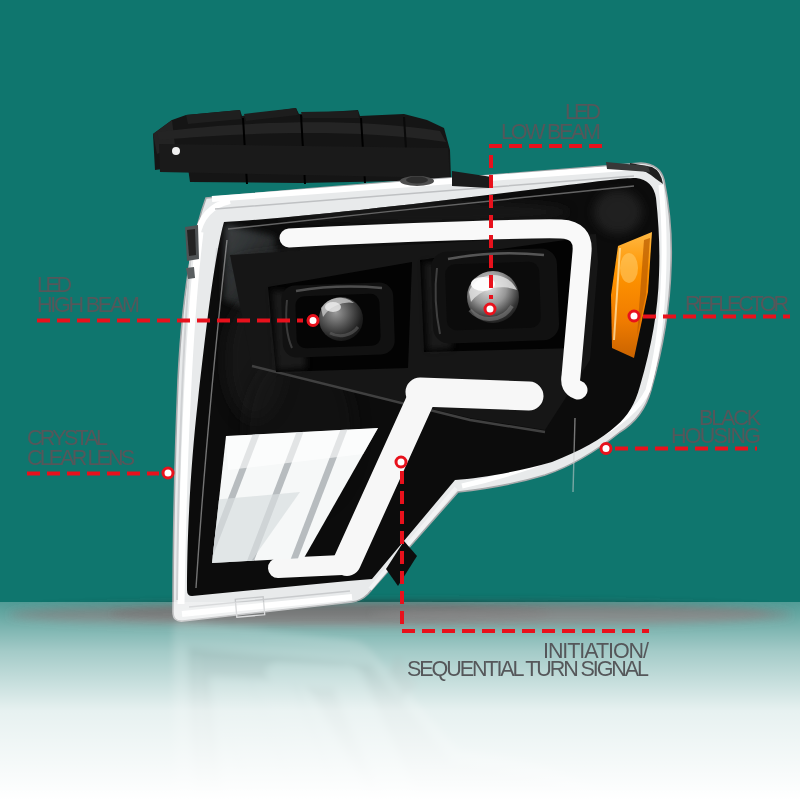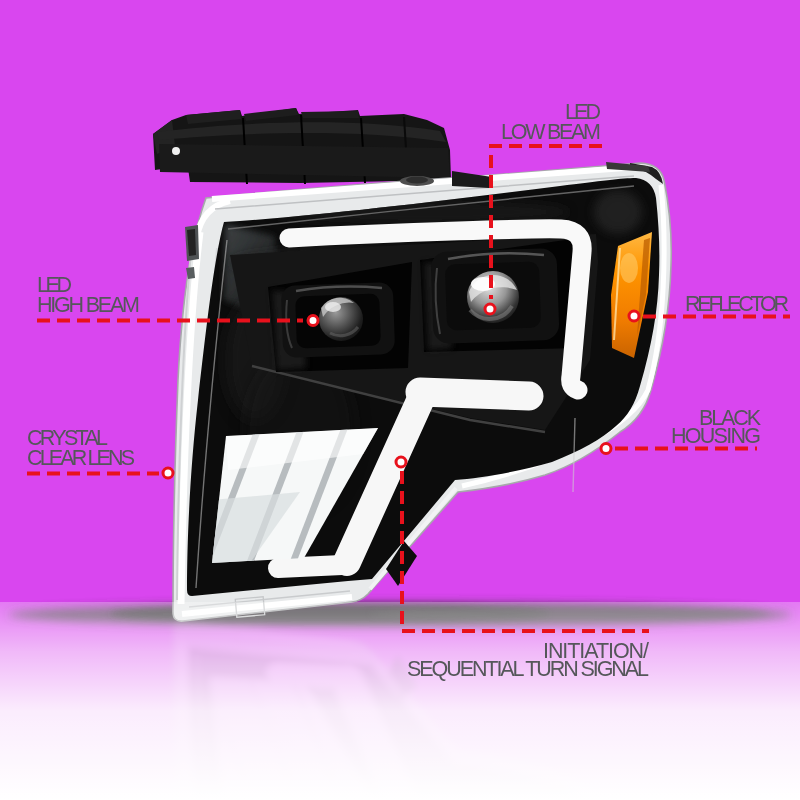--- a/index.html
+++ b/index.html
@@ -1,16 +1,16 @@
 <!DOCTYPE html>
 <html><head>
 <meta charset="utf-8">
 <style>
   html,body{margin:0;padding:0;background:#ffffff;}
-  #stage{width:800px;height:800px;position:relative;overflow:hidden;background:#d946ef;}
+  #stage{width:800px;height:800px;position:relative;overflow:hidden;background:#0f766e;}
   svg{position:absolute;top:0;left:0;}
   text{font-family:"Liberation Sans",sans-serif;fill:#55575a;}
 </style>
 </head>
 <body>
 <div id="stage">
 <svg width="800" height="800" viewBox="0 0 800 800">
 <defs>
   <linearGradient id="amberG" x1="0" y1="0" x2="0" y2="1">
     <stop offset="0" stop-color="#ffb843"></stop>

